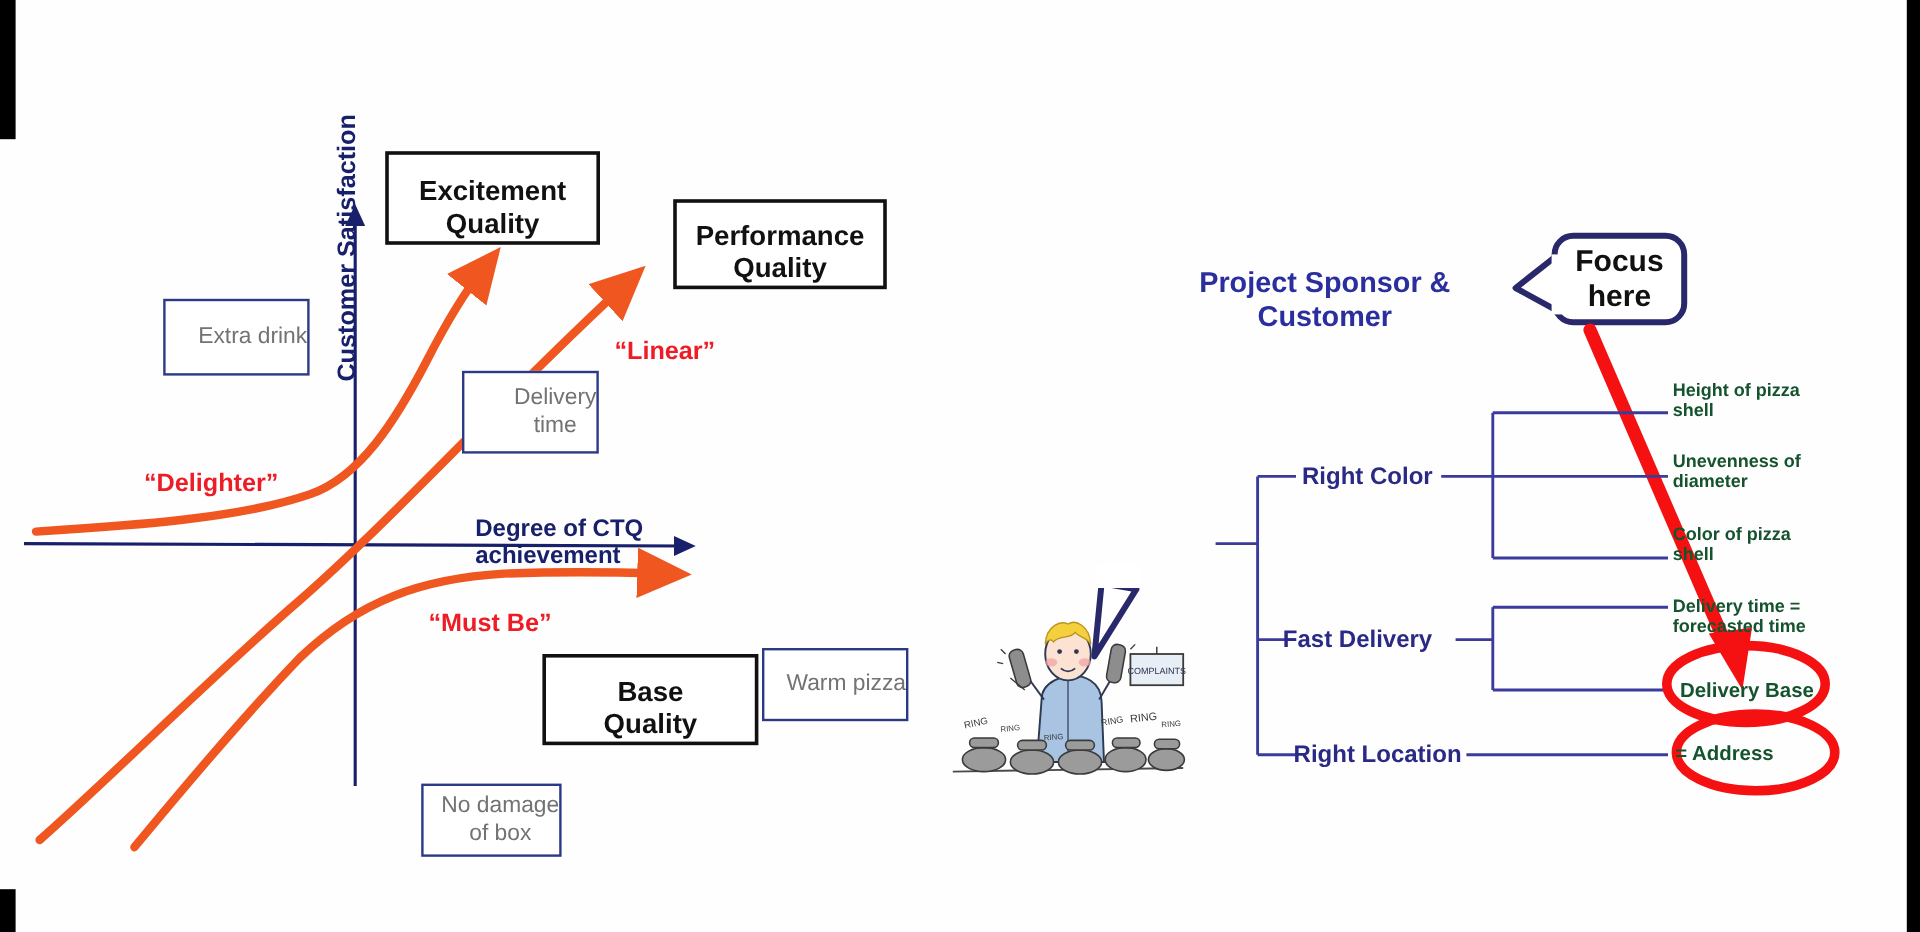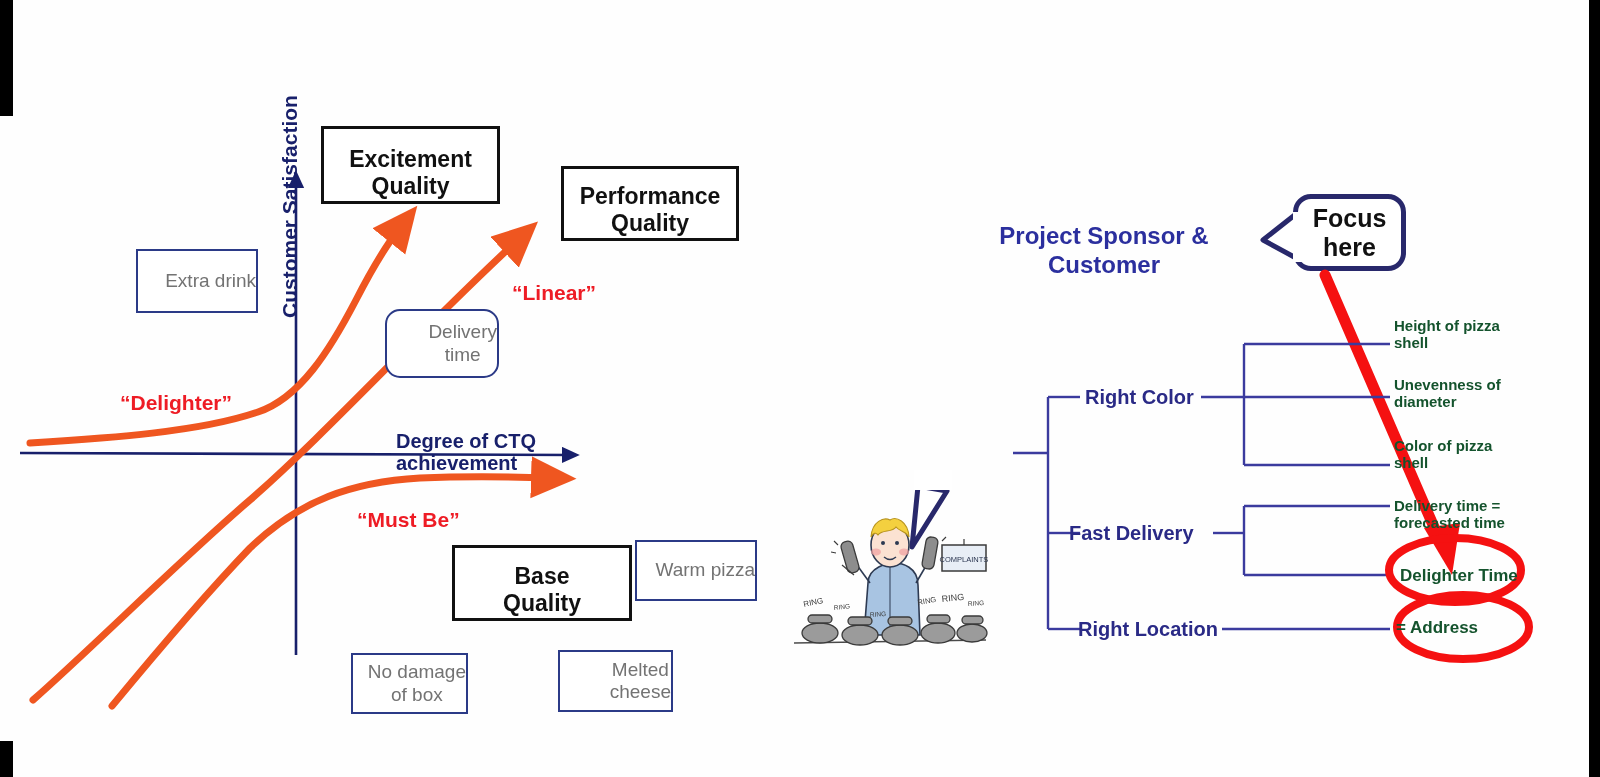--- a/index.html
+++ b/index.html
@@ -162,46 +162,40 @@
       <div>Quality</div>
     </div>
   </div>
 
   <div class="abs box-blue" style="left:136px; top:249px; width:122px; height:64px;">
     <div>
       <div>Extra drink</div>
     </div>
   </div>
 
-  <div class="abs box-blue" style="left:385px; top:309px; width:114px; height:69px;border-radius:15px;">
+  <div class="abs box-blue" style="left:385px; top:309px; width:114px; height:69px;">
     <div>
       <div>Delivery</div>
       <div>time</div>
     </div>
   </div>
 
   <div class="abs box-blue" style="left:635px; top:540px; width:122px; height:61px;">
     <div>
       <div>Warm pizza</div>
     </div>
   </div>
 
   <div class="abs box-blue" style="left:351px; top:653px; width:117px; height:61px;">
     <div>
       <div>No damage</div>
       <div>of box</div>
     </div>
   </div>
 
-  <div class="abs box-blue" style="left:558px; top:650px; width:115px; height:62px;">
-    <div>
-      <div>Melted</div>
-      <div>cheese</div>
-    </div>
-  </div>
 
   <div class="abs lbl-navy-lg" style="left:984px; top:222px; width:240px;">
     <div>Project Sponsor &amp;</div>
     <div>Customer</div>
   </div>
 
   <div class="bubble" id="bubble-focus" style="left:1293px; top:194px; width:113px; height:77px;">
     <div>
       <div>Focus</div>
       <div>here</div>
@@ -263,21 +257,21 @@
   <div class="abs lbl-navy-sm" style="left:1394px; top:437px; width:190px;">
     <div>Color of pizza</div>
     <div>shell</div>
   </div>
 
   <div class="abs lbl-navy-sm" style="left:1394px; top:497px; width:200px;">
     <div>Delivery time =</div>
     <div>forecasted time</div>
   </div>
 
-  <div class="abs lbl-navy-sm" style="left:1400px; top:566px; width:190px; font-size:17px;">Delighter Time</div>
+  <div class="abs lbl-navy-sm" style="left:1400px; top:566px; width:190px; font-size:17px;">Delivery Base</div>
 
   <div class="abs lbl-navy-sm" style="left:1396px; top:618px; width:190px; font-size:17px;">= Address</div>
 
   <svg class="abs" style="left:790px; top:505px;" width="200" height="155" viewBox="0 0 200 155">
 
     <line x1="4" y1="138" x2="196" y2="135" stroke="#4a4a4a" stroke-width="1.6"></line>
 
     <path d="M78,78 C78,62 98,58 104,58 C112,58 128,62 128,80 L130,130 L74,130 Z" fill="#a8c4e2" stroke="#2d3a52" stroke-width="1.6"></path>
     <path d="M100,62 L100,128" stroke="#2d3a52" stroke-width="1" fill="none"></path>
 

